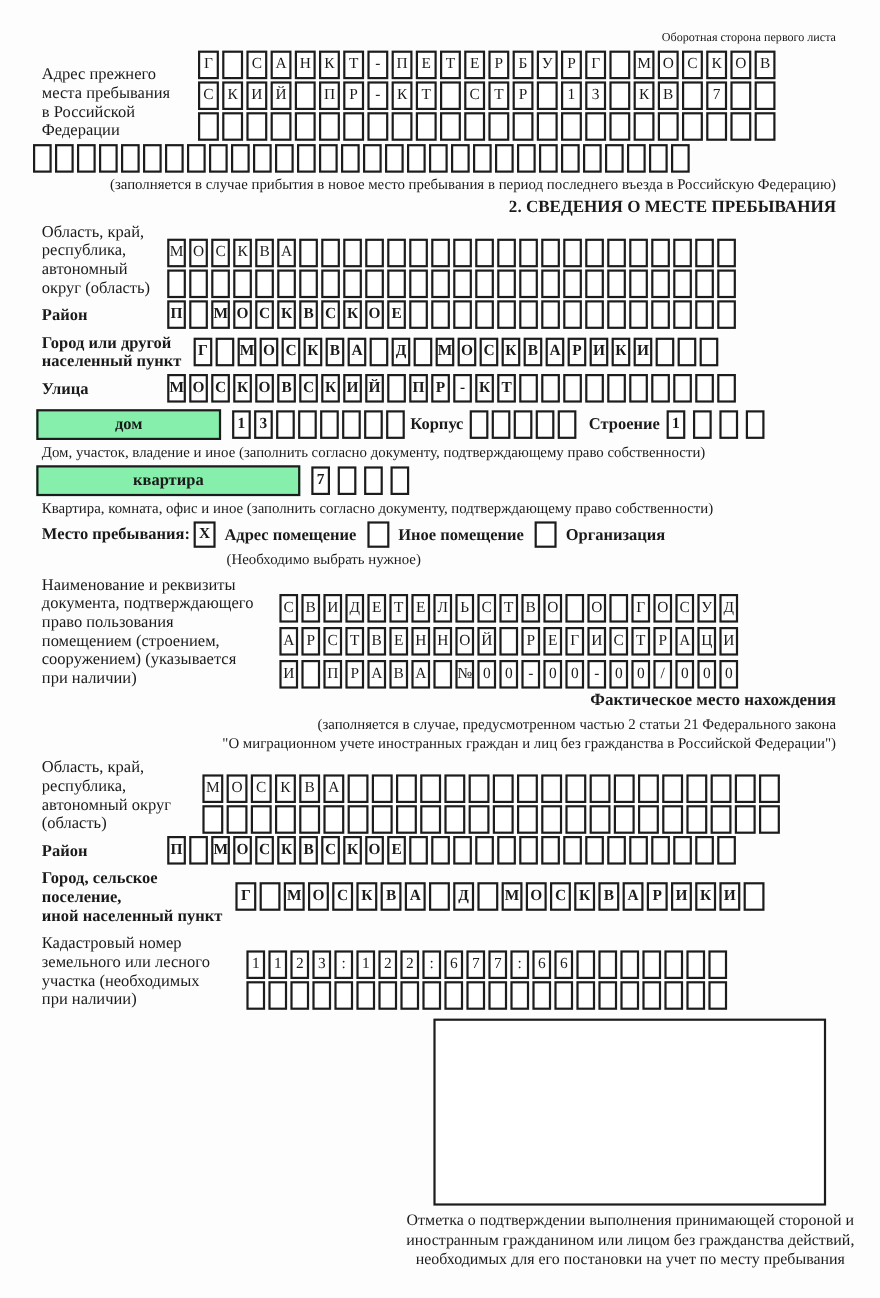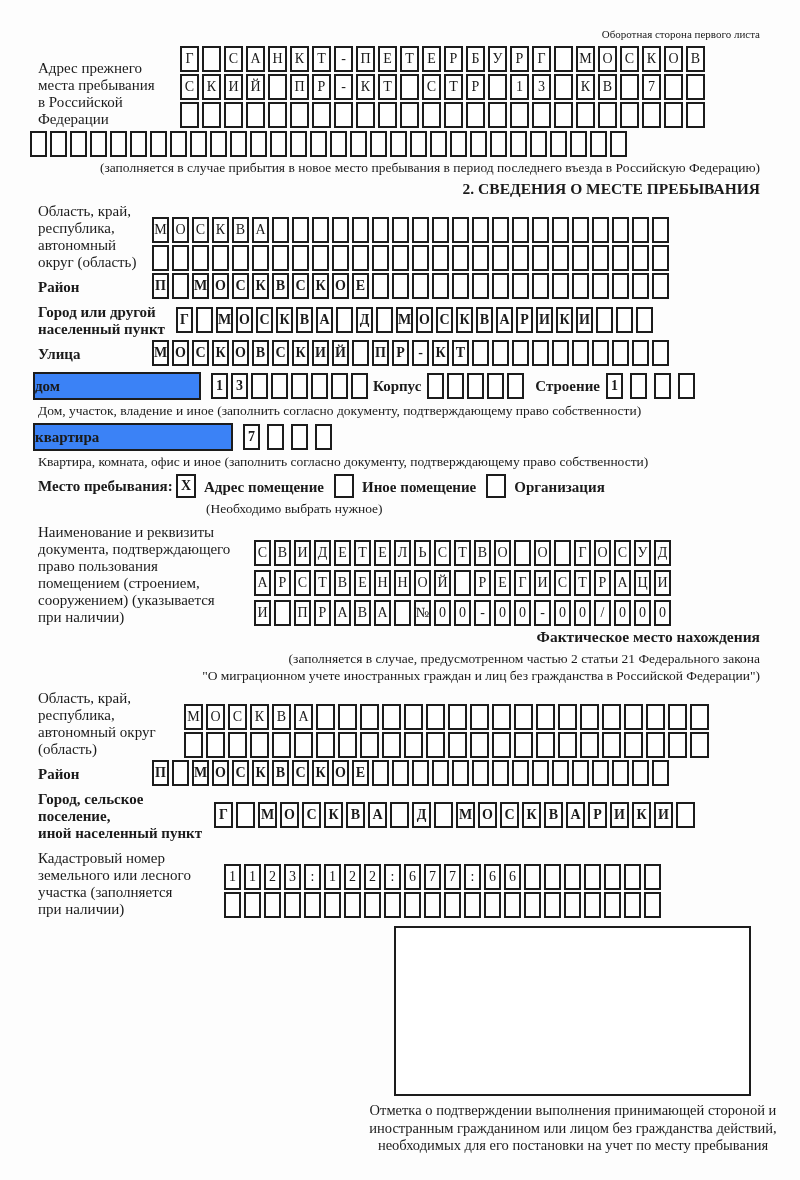--- a/index.html
+++ b/index.html
@@ -31,22 +31,22 @@
     flex-shrink: 0;
   }
   .grid.wide .cell { width: 19px; }
   .grid.spread .cell { margin-right: 7px; }
 
   .caption { font-size: 13.5px; line-height: 17px; }
   .caption.center { text-align: right; }
   .sec-title { text-align: right; font-weight: bold; font-size: 15.5px; margin-top: 4px; }
 
   .widebox {
-    border: 2px solid #1c1c1c; background:#3b82f6;
-    height: 28px; text-align: left; line-height: 24px;
+    border: 2px solid #1c1c1c; background:#86efac;
+    height: 28px; text-align: center; line-height: 24px;
     flex-shrink: 0;
   }
   .checkbox {
     display: inline-block; width: 20px; height: 24px;
     border: 2px solid #1c1c1c; background: #fff;
     text-align: center; line-height: 20px; font-size: 14px;
     flex-shrink: 0;
   }
   .opt-label { padding: 2px 10px 0 8px; }
   .stamp-box {
@@ -372,21 +372,21 @@
   <div class="grid spread">
       <span class="cell">1</span>
       <span class="cell"></span>
       <span class="cell"></span>
       <span class="cell"></span>
     </div>
 </div>
 <div class="caption mt2">Дом, участок, владение и иное (заполнить согласно документу, подтверждающему право собственности)</div>
 
 <div class="row mt4 vcenter" style="margin-left:-5px">
-  <div class="widebox" style="width:200px">квартира</div>
+  <div class="widebox" style="width:240px">квартира</div>
   <div class="sep"></div>
   <div class="grid spread">
       <span class="cell">7</span>
       <span class="cell"></span>
       <span class="cell"></span>
       <span class="cell"></span>
     </div>
 </div>
 <div class="caption mt2">Квартира, комната, офис и иное (заполнить согласно документу, подтверждающему право собственности)</div>
 
@@ -603,21 +603,21 @@
       <span class="cell">И</span>
       <span class="cell">К</span>
       <span class="cell">И</span>
       <span class="cell"></span>
     </div>
 </div>
 
 <div class="row mt2">
   <div class="lbl" style="width:186px">Кадастровый номер
 земельного или лесного
-участка (заполняется
+участка (необходимых
 при наличии)</div>
   <div class="gridcol" style="margin-top:20px">
     <div class="grid">
         <span class="cell">1</span>
         <span class="cell">1</span>
         <span class="cell">2</span>
         <span class="cell">3</span>
         <span class="cell">:</span>
         <span class="cell">1</span>
         <span class="cell">2</span>

